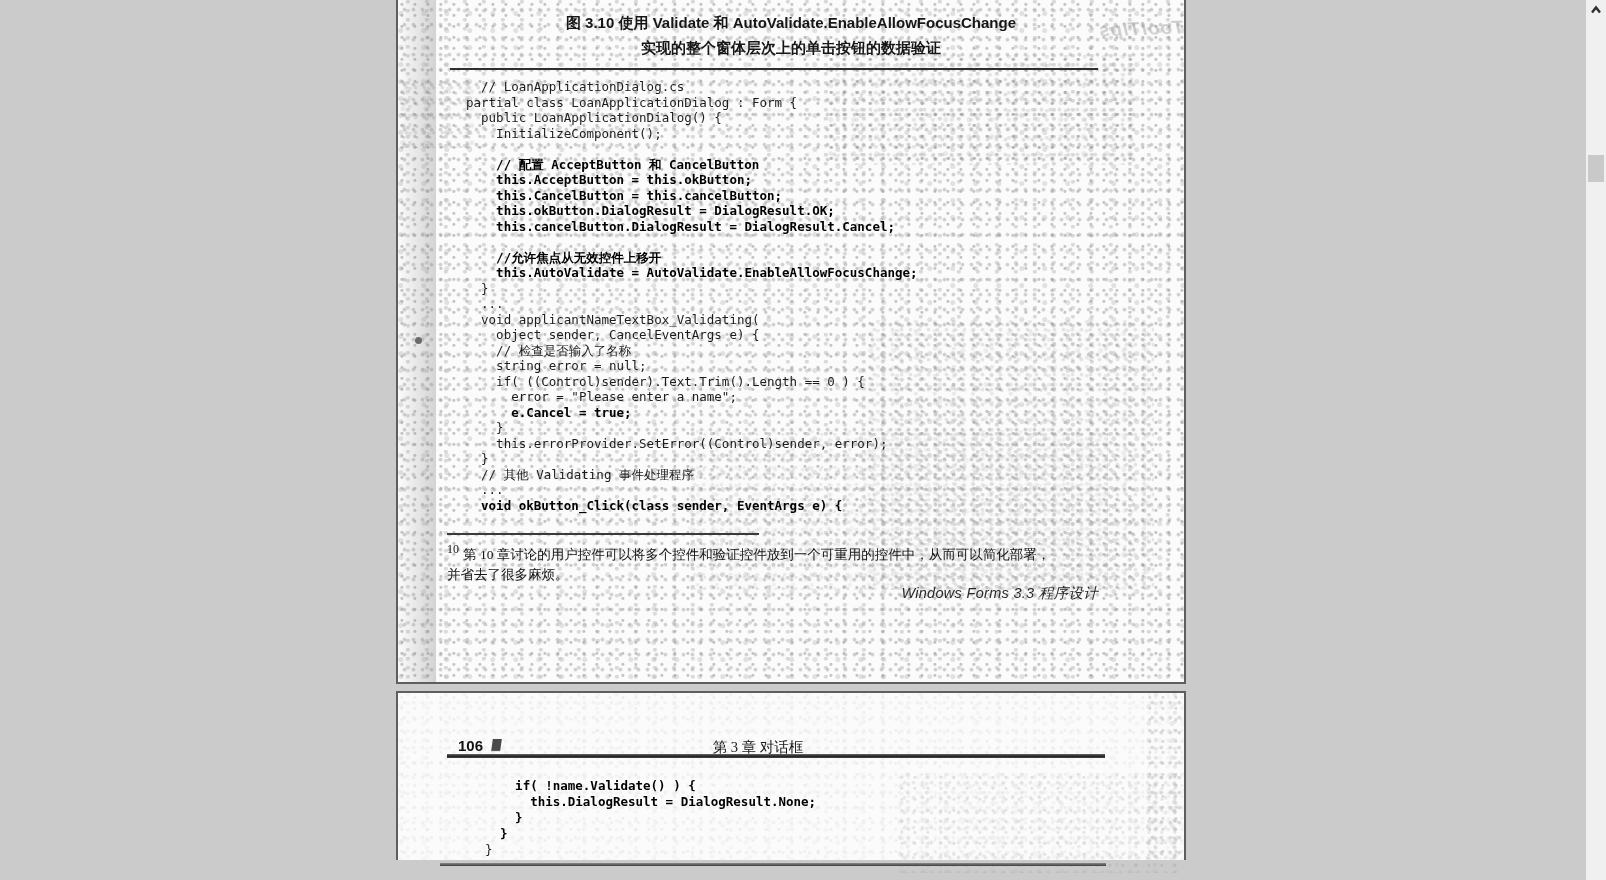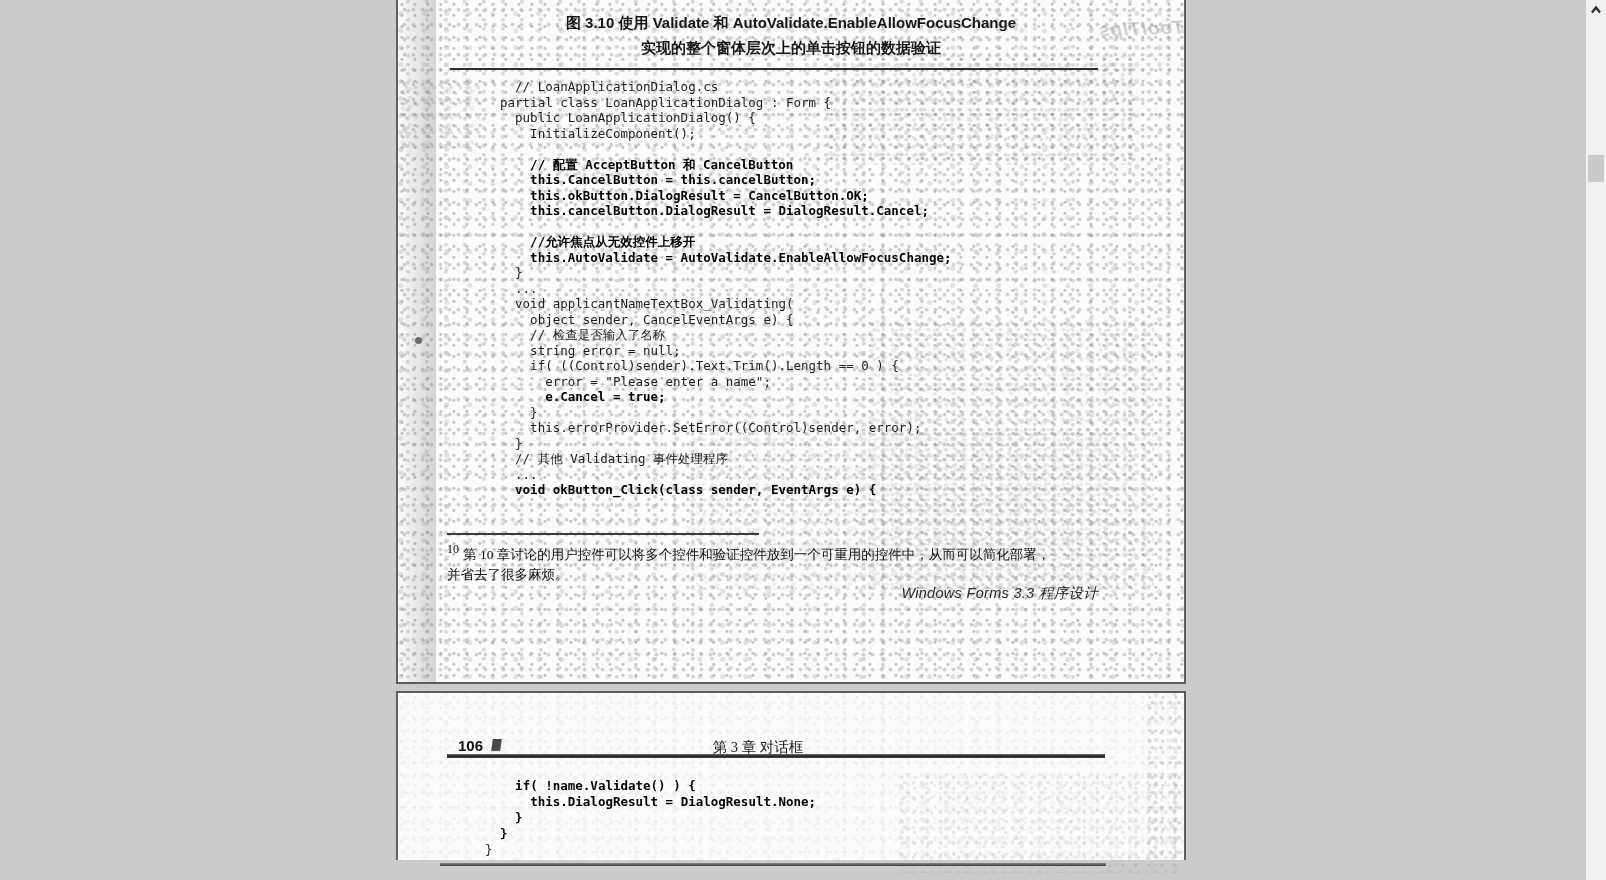--- a/index.html
+++ b/index.html
@@ -12,21 +12,21 @@
 
   
   .caption{position:absolute;left:0;top:10px;width:100%;text-align:center;
            font-weight:bold;font-size:15px;color:#161616;line-height:25px;}
   .rule{position:absolute;background:#2f2f2f;}
   .rule-title{left:52px;top:68px;width:648px;height:2px;}
   .code{position:absolute;font-family:"DejaVu Sans Mono","Liberation Mono",monospace;
         font-size:12.5px;color:#1c1c1c;}
   .code .ln{height:15.5px;line-height:15.5px;white-space:pre;}
   .code .ln.bold{font-weight:bold;color:#000;}
-  .code1{left:102px;top:79px;}
+  .code1{left:68px;top:79px;}
   .code2{left:87px;top:85px;}
   .code2 .ln{height:16px;line-height:16px;}
   .rule-footnote{left:49px;top:533px;width:312px;height:2px;background:#3a3a3a;}
   .footnote{position:absolute;left:49px;top:539px;width:652px;
             font-family:"Liberation Serif",serif;font-size:13.5px;color:#141414;}
   .footnote .fnl{line-height:20px;}
   .footnote sup{font-size:12px;margin-right:4px;}
   .footer{position:absolute;right:86px;top:584px;font-style:italic;
           font-size:14.5px;color:#2a2a2a;letter-spacing:.3px;}
 
@@ -103,24 +103,25 @@
         <div class="ln">partial class LoanApplicationDialog : Form {</div>
 
         <div class="ln">  public LoanApplicationDialog() {</div>
 
         <div class="ln">    InitializeComponent();</div>
 
         <div class="ln"></div>
 
         <div class="ln bold">    // 配置 AcceptButton 和 CancelButton</div>
 
+        <div class="ln bold">    this.AcceptButton = this.okButton;</div>
 
         <div class="ln bold">    this.CancelButton = this.cancelButton;</div>
 
-        <div class="ln bold">    this.okButton.DialogResult = CancelButton.OK;</div>
+        <div class="ln bold">    this.okButton.DialogResult = DialogResult.OK;</div>
 
         <div class="ln bold">    this.cancelButton.DialogResult = DialogResult.Cancel;</div>
 
         <div class="ln"></div>
 
         <div class="ln bold">    //允许焦点从无效控件上移开</div>
 
         <div class="ln bold">    this.AutoValidate = AutoValidate.EnableAllowFocusChange;</div>
 
         <div class="ln">  }</div>

